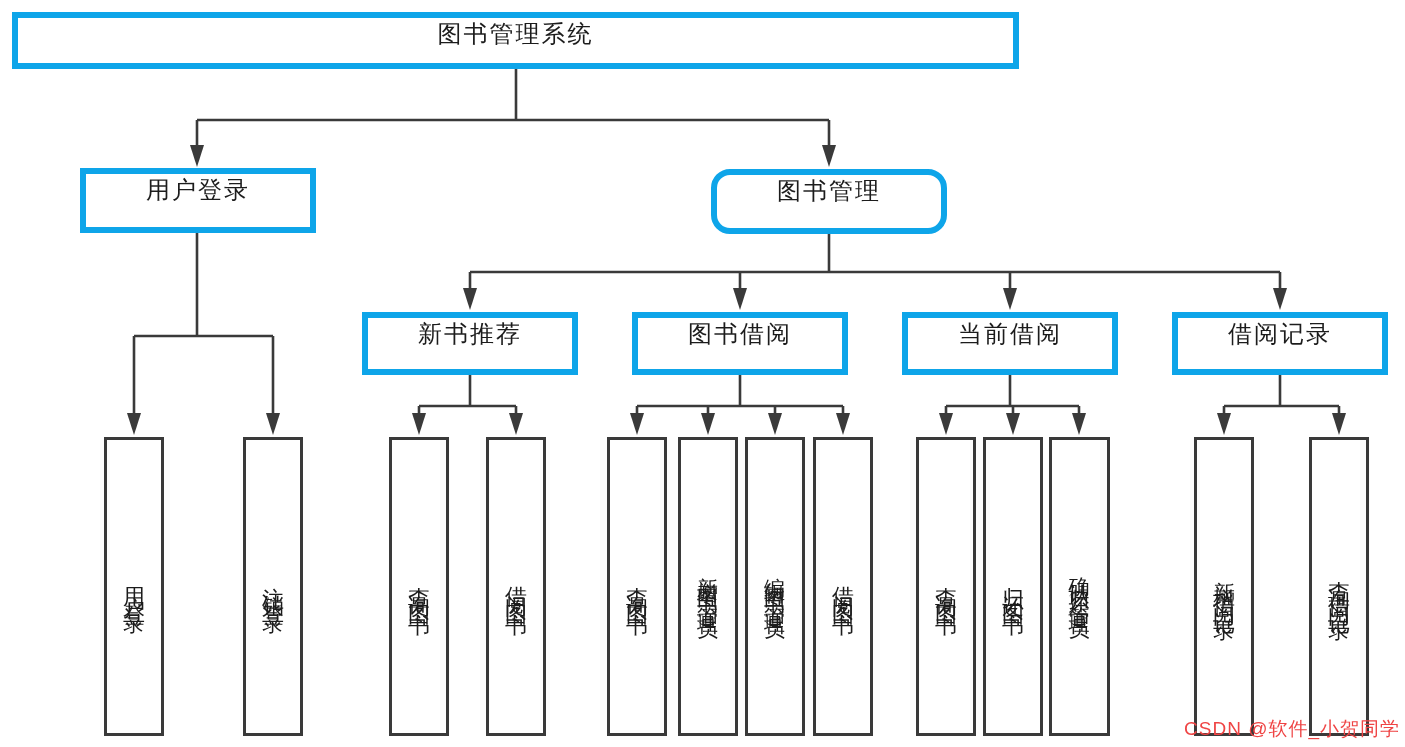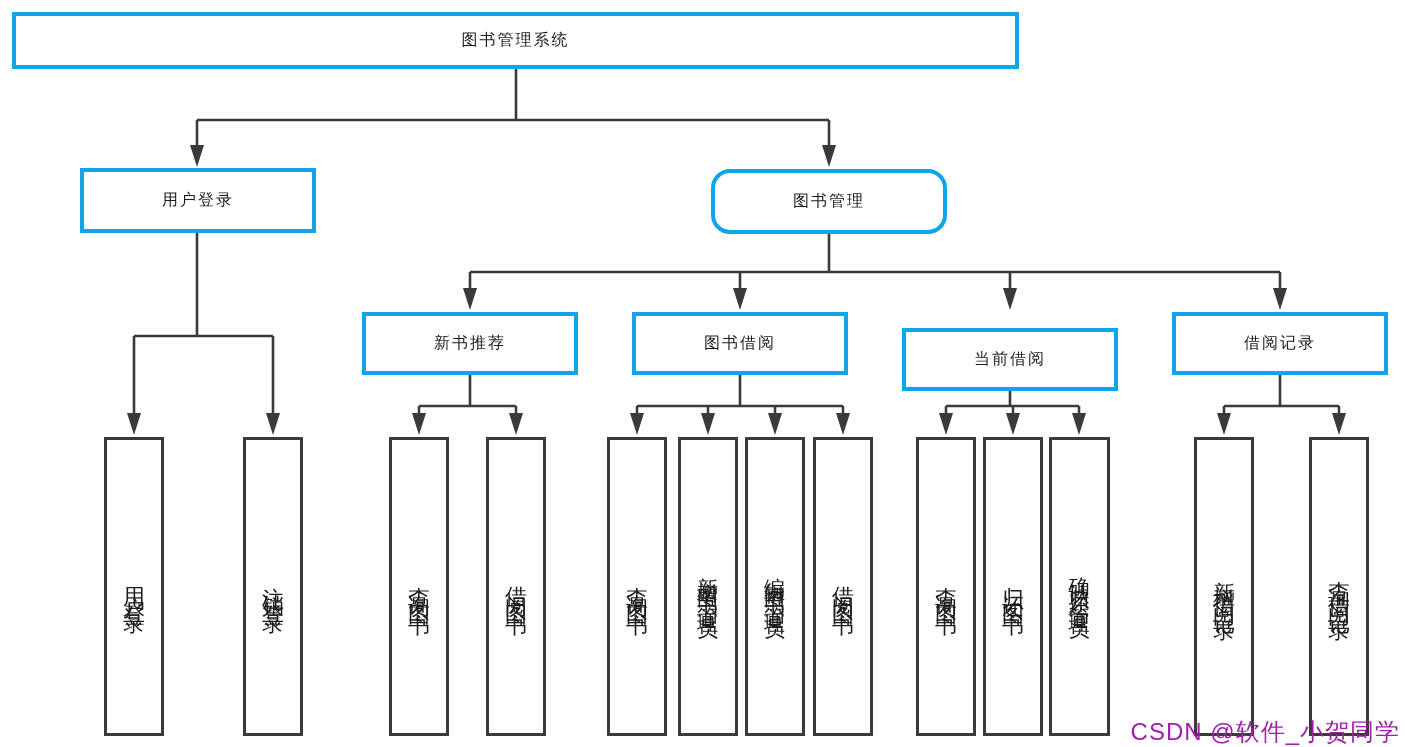--- a/index.html
+++ b/index.html
@@ -17,26 +17,26 @@
   }
   #connectors {
     position: absolute;
     left: 0; top: 0;
     width: 1405px; height: 747px;
     pointer-events: none;
   }
   .hbox {
     position: absolute;
     box-sizing: border-box;
-    border: 4px solid #0ea5e9;
+    border: 6px solid #0ea5e9;
     background: #ffffff;
     display: flex;
-    align-items: center;
+    align-items: flex-start;
     justify-content: center;
-    font-size: 16px;
+    font-size: 24px;
     letter-spacing: 2px;
     color: #1c1c1c;
     z-index: 2;
   }
   .vbox {
     position: absolute;
     box-sizing: border-box;
     border: 3px solid #3a3a3a;
     background: #ffffff;
     display: flex;
@@ -50,23 +50,23 @@
     font-size: 22px;
     letter-spacing: 9px;
     line-height: 1;
     color: #1c1c1c;
     white-space: nowrap;
   }
   .watermark {
     position: absolute;
     right: 5px;
     top: 716px;
-    font-size: 24px;
+    font-size: 19px;
     letter-spacing: 1px;
-    color: #a21caf;
+    color: #ef4444;
     z-index: 3;
     white-space: nowrap;
   }
 </style>
 </head>
 <body>
 
 <div id="canvas">
 
   <svg id="connectors" viewBox="0 0 1405 747" xmlns="http://www.w3.org/2000/svg">
@@ -152,21 +152,21 @@
   <div class="hbox" style="left:711px; top:169px; width:236px; height:65px;border-radius:19px;">
     <span>图书管理</span>
   </div>
 
   <div class="hbox" style="left:362px; top:312px; width:216px; height:63px;">
     <span>新书推荐</span>
   </div>
   <div class="hbox" style="left:632px; top:312px; width:216px; height:63px;">
     <span>图书借阅</span>
   </div>
-  <div class="hbox" style="left:902px; top:328px; width:216px; height:63px;font-family:Liberation Serif, serif;">
+  <div class="hbox" style="left:902px; top:312px; width:216px; height:63px;font-family:Liberation Serif, serif;">
     <span>当前借阅</span>
   </div>
   <div class="hbox" style="left:1172px; top:312px; width:216px; height:63px;">
     <span>借阅记录</span>
   </div>
 
   <div class="vbox" style="left:104px; top:437px; width:60px; height:299px;">
     <span class="vtext">用户登录</span>
   </div>
   <div class="vbox" style="left:243px; top:437px; width:60px; height:299px;">

